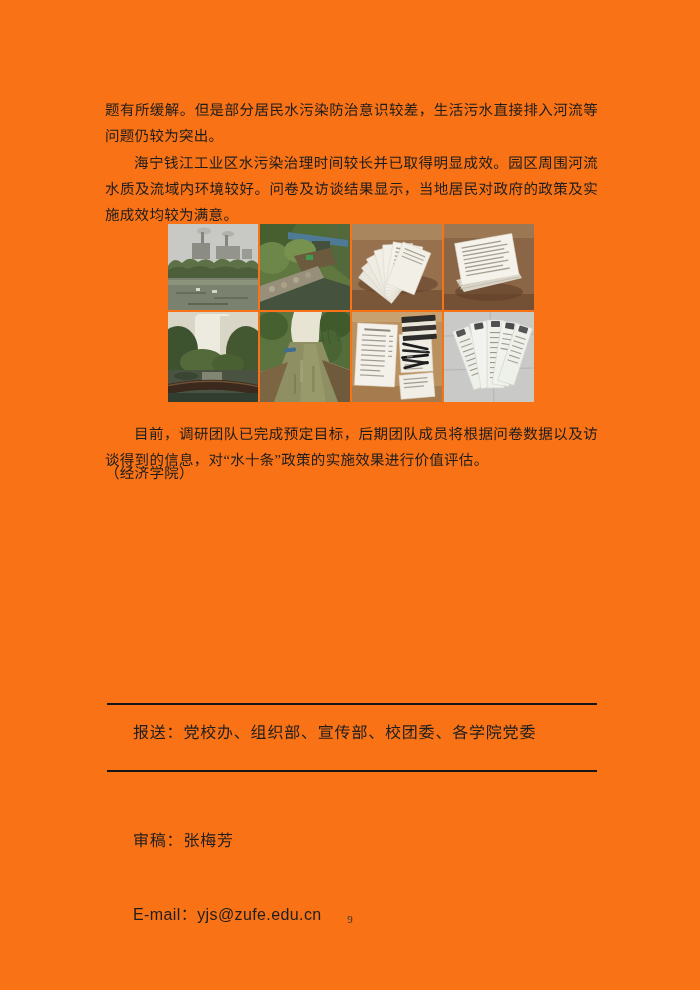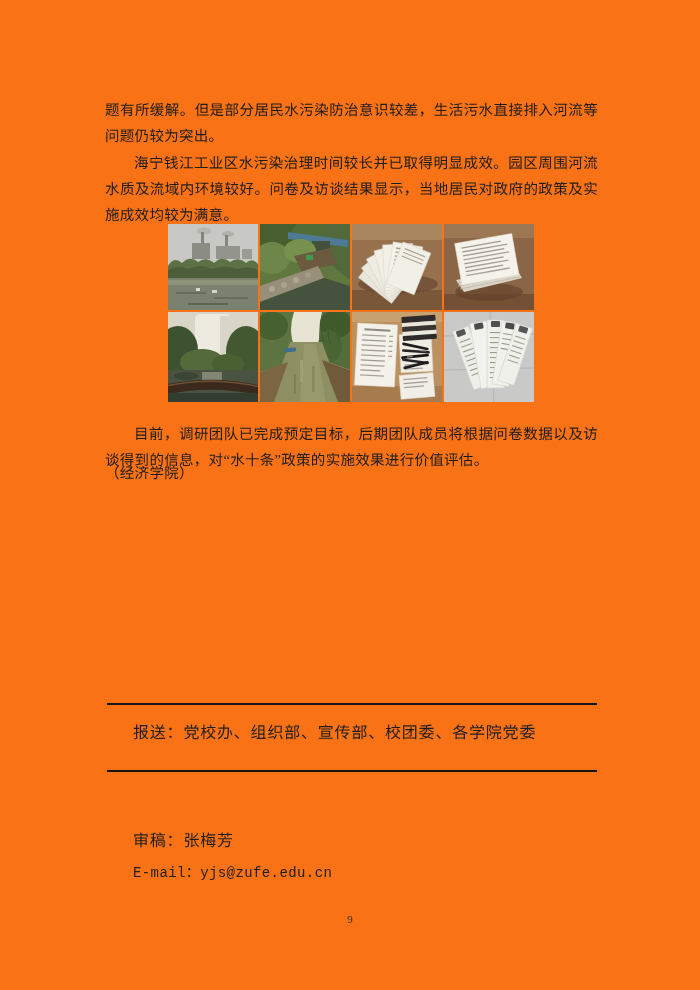--- a/index.html
+++ b/index.html
@@ -27,22 +27,22 @@
   }
   .rule{
     position:absolute;left:107px;width:490px;height:2px;background:#161616;
   }
   .footline{
     position:absolute;left:133px;
     font-family:"Liberation Sans","DejaVu Sans",sans-serif;
     font-size:16px;letter-spacing:0.8px;color:#1e1e1e;
   }
   .footline.serifline{
-    font-family:Liberation Mono, monospace;
-    letter-spacing:0.4px;font-size:14px;
+    font-family:Liberation Sans, sans-serif;
+    letter-spacing:0.4px;font-size:16px;margin-top:40px;
   }
   #page-number{
     position:absolute;left:0;top:913px;width:700px;text-align:center;
     font-size:11px;color:#333;
   }
 </style>
 </head>
 <body>
 
 <div id="page">

